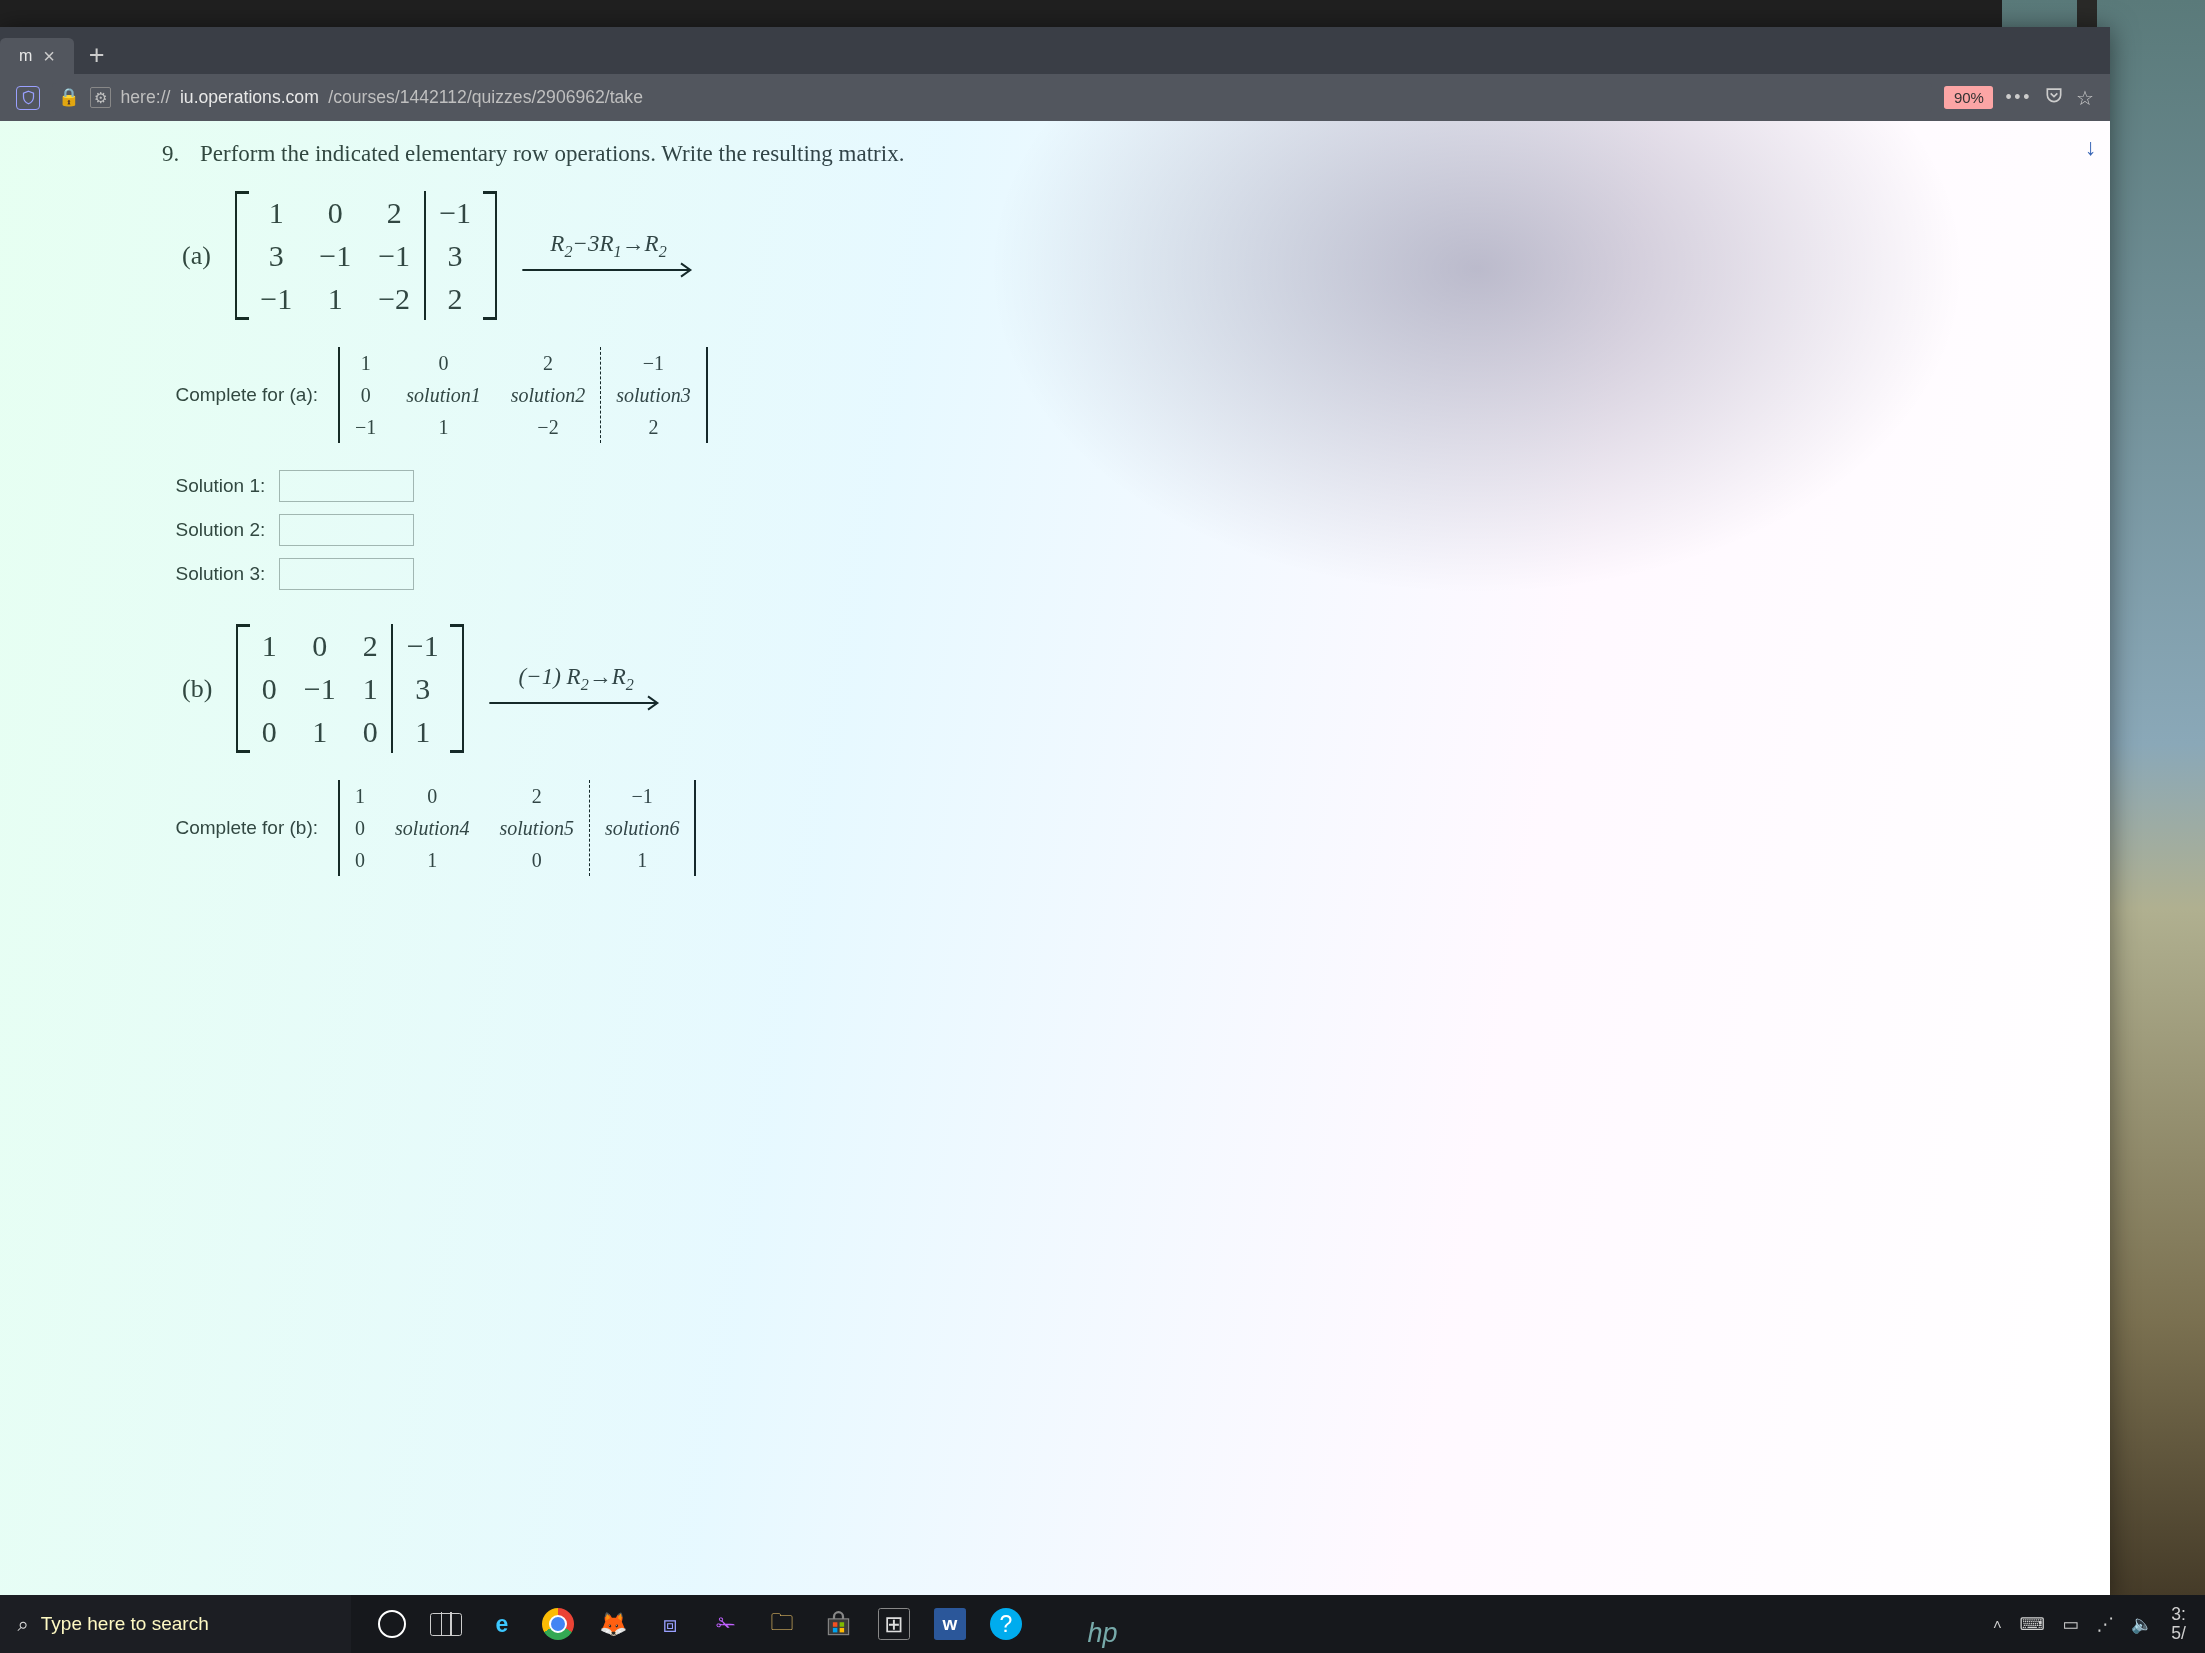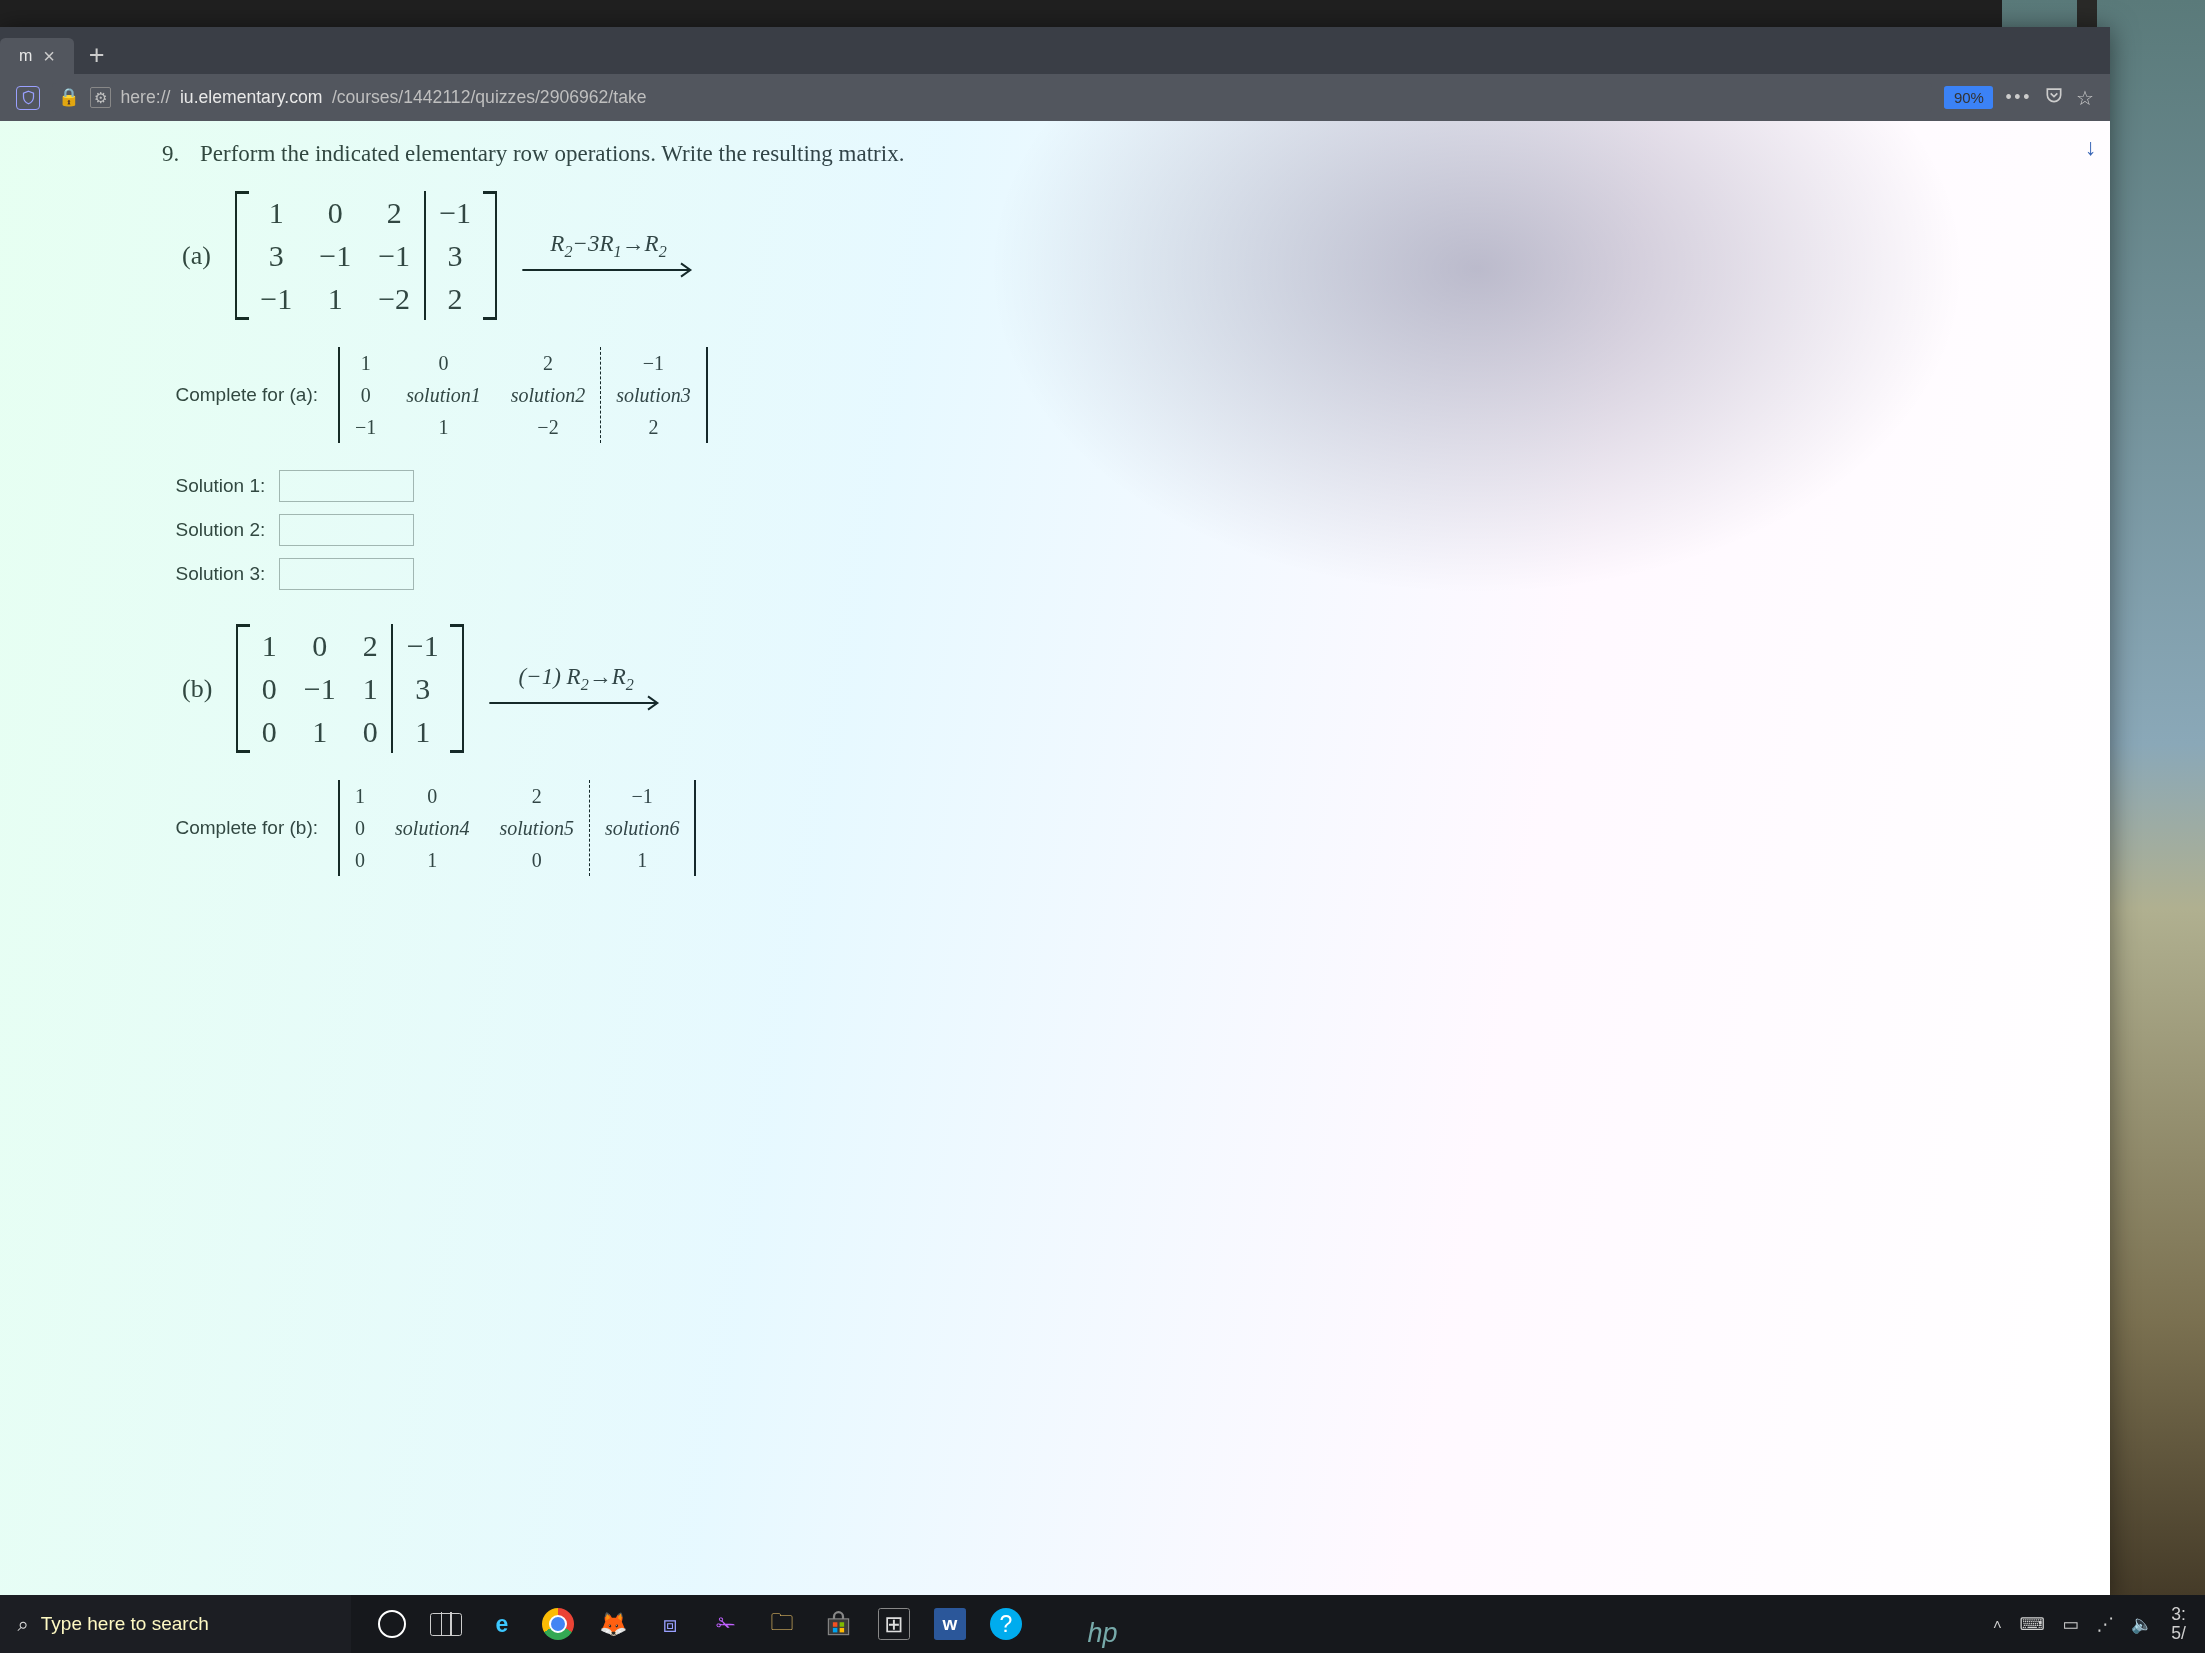--- a/index.html
+++ b/index.html
@@ -8,21 +8,21 @@
   
   .browser { position: absolute; top: 27px; left: 0; right: 95px; bottom: 54px; display: flex; flex-direction: column; background: #fff; border-radius: 4px 4px 0 0; box-shadow: 0 2.7px 27px rgba(0,0,0,.5); }
   .tabstrip { height: 47px; background: #3a3e46; display: flex; align-items: flex-end; padding-left: 0; }
   .tab { background: #52565e; color: #e8e8e8; height: 36px; min-width: 41px; padding: 0 19px; display: flex; align-items: center; gap: 10.8px; border-radius: 5.4px 5.4px 0 0; margin-right: 1.4px; font-size: 16px; }
   .tab .close { font-size: 20px; color: #ccc; cursor: pointer; }
   .newtab { color: #ccc; font-size: 27px; padding: 2.7px 13.5px; cursor: pointer; }
   .addrbar { height: 47px; background: #52565e; display: flex; align-items: center; gap: 12px; padding: 0 16px; }
   .shield { width: 24px; height: 24px; border: 1.4px solid #9aa0ff; border-radius: 4px; display:flex; align-items:center; justify-content:center; color:#9aa0ff; font-size:13.5px; }
   .urlbox { flex: 1; background: #52565e; color: #bfbfbf; font-size: 17.6px; display: flex; align-items: center; gap: 9.5px; padding: 4px 6.8px; border-radius: 4px; }
   .urlbox .host { color: #e8e8e8; }
-  .pct { background: #3b82f6; color: #333; font-size: 15px; padding: 2.7px 9.5px; border-radius: 2.7px; }
+  .pct { background: #fca5a5; color: #333; font-size: 15px; padding: 2.7px 9.5px; border-radius: 2.7px; }
   .dots { color:#ccc; font-size: 17.6px; letter-spacing: 2.7px; }
   .pocket, .star { color: #ccc; font-size: 20px; }
 
   
   .page { flex: 1; background: #fff; overflow: auto; padding: 20px 41px 27px 162px; font-family: Georgia, "Times New Roman", serif; color: #222; position:relative; }
   .q { font-size: 23px; margin-bottom: 24px; }
   .q .num { margin-right: 15px; }
   .part { display: flex; align-items: center; gap: 24px; margin: 13.5px 0 27px 20px; font-size: 27px; }
   .plabel { font-size: 26px; }
 
@@ -116,21 +116,21 @@
   <div class="addrbar">
     <div class="shield">
       <svg viewBox="0 0 24 24" width="15" height="15">
           <path fill="none" stroke="currentColor" stroke-width="2" d="M12 2l8 3v6c0 5-3.5 9-8 11-4.5-2-8-6-8-11V5l8-3z"></path>
         </svg>
     </div>
     <div class="urlbox">
       <span>🔒</span>
       <span style="font-size:15px;border:0.7px solid #888;padding:0.7px 2.7px;border-radius:2px">⚙</span>
       <span>here://</span>
-        <span class="host">iu.elementary.com</span>
+        <span class="host">iu.operations.com</span>
         <span>/courses/1442112/quizzes/2906962/take</span>
     </div>
     <div class="pct">90%</div>
     <div class="dots">•••</div>
     <div class="pocket">
       <svg viewBox="0 0 24 24" width="20" height="20">
           <path fill="none" stroke="currentColor" stroke-width="2" d="M4 5h16v7a8 8 0 0 1-16 0V5z M8 10l4 4 4-4"></path>
         </svg>
     </div>
     <div class="star">☆</div>

